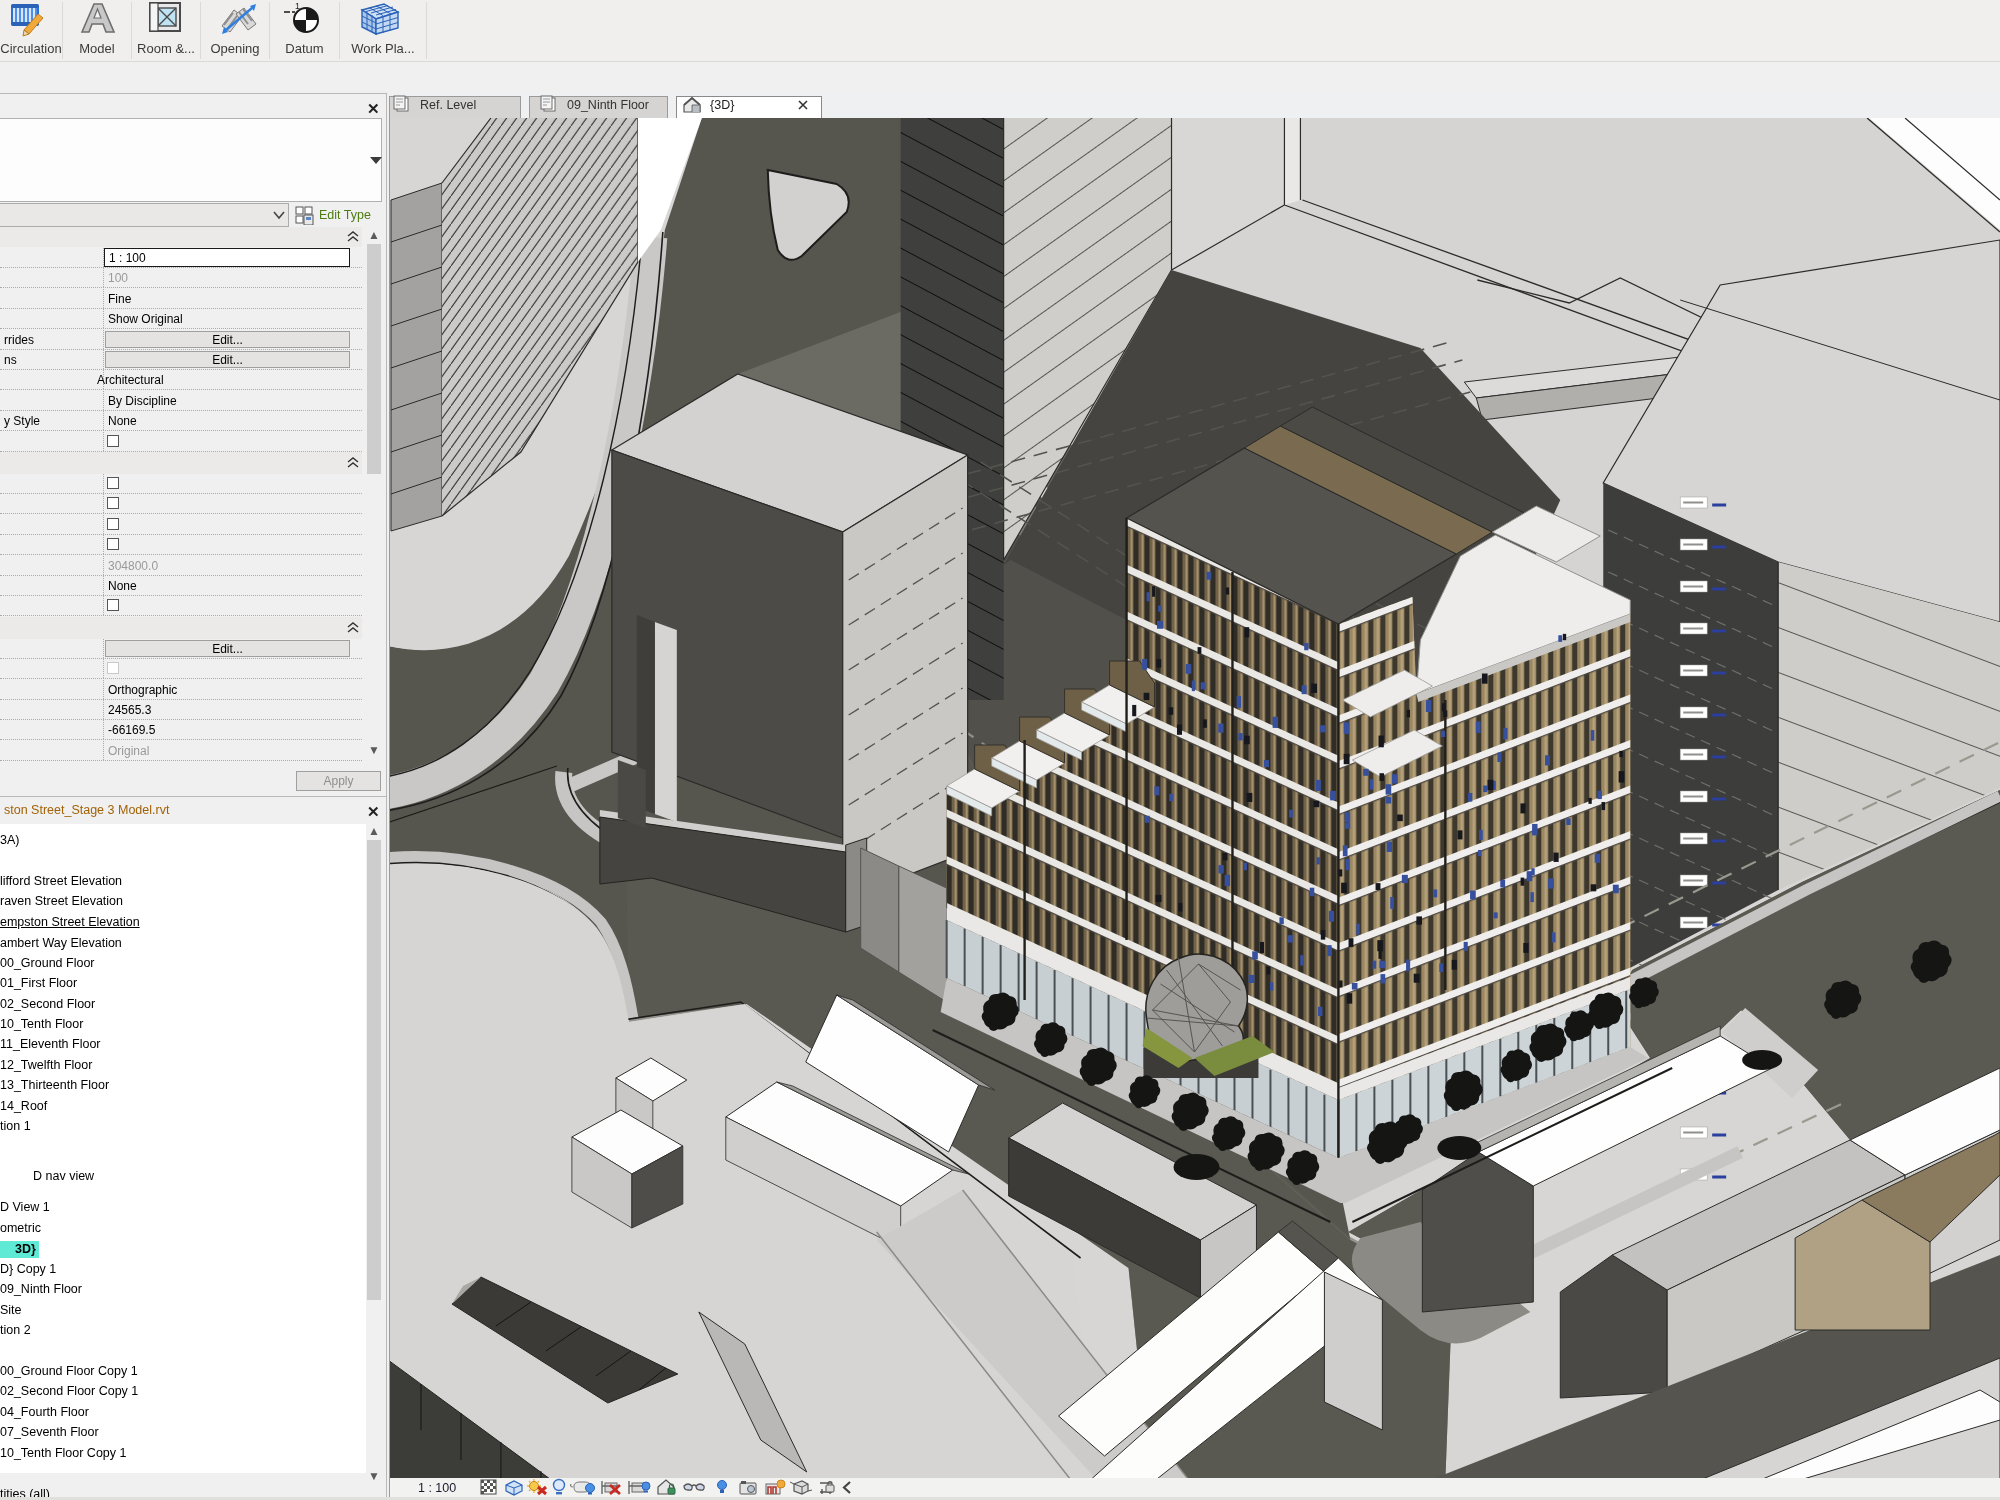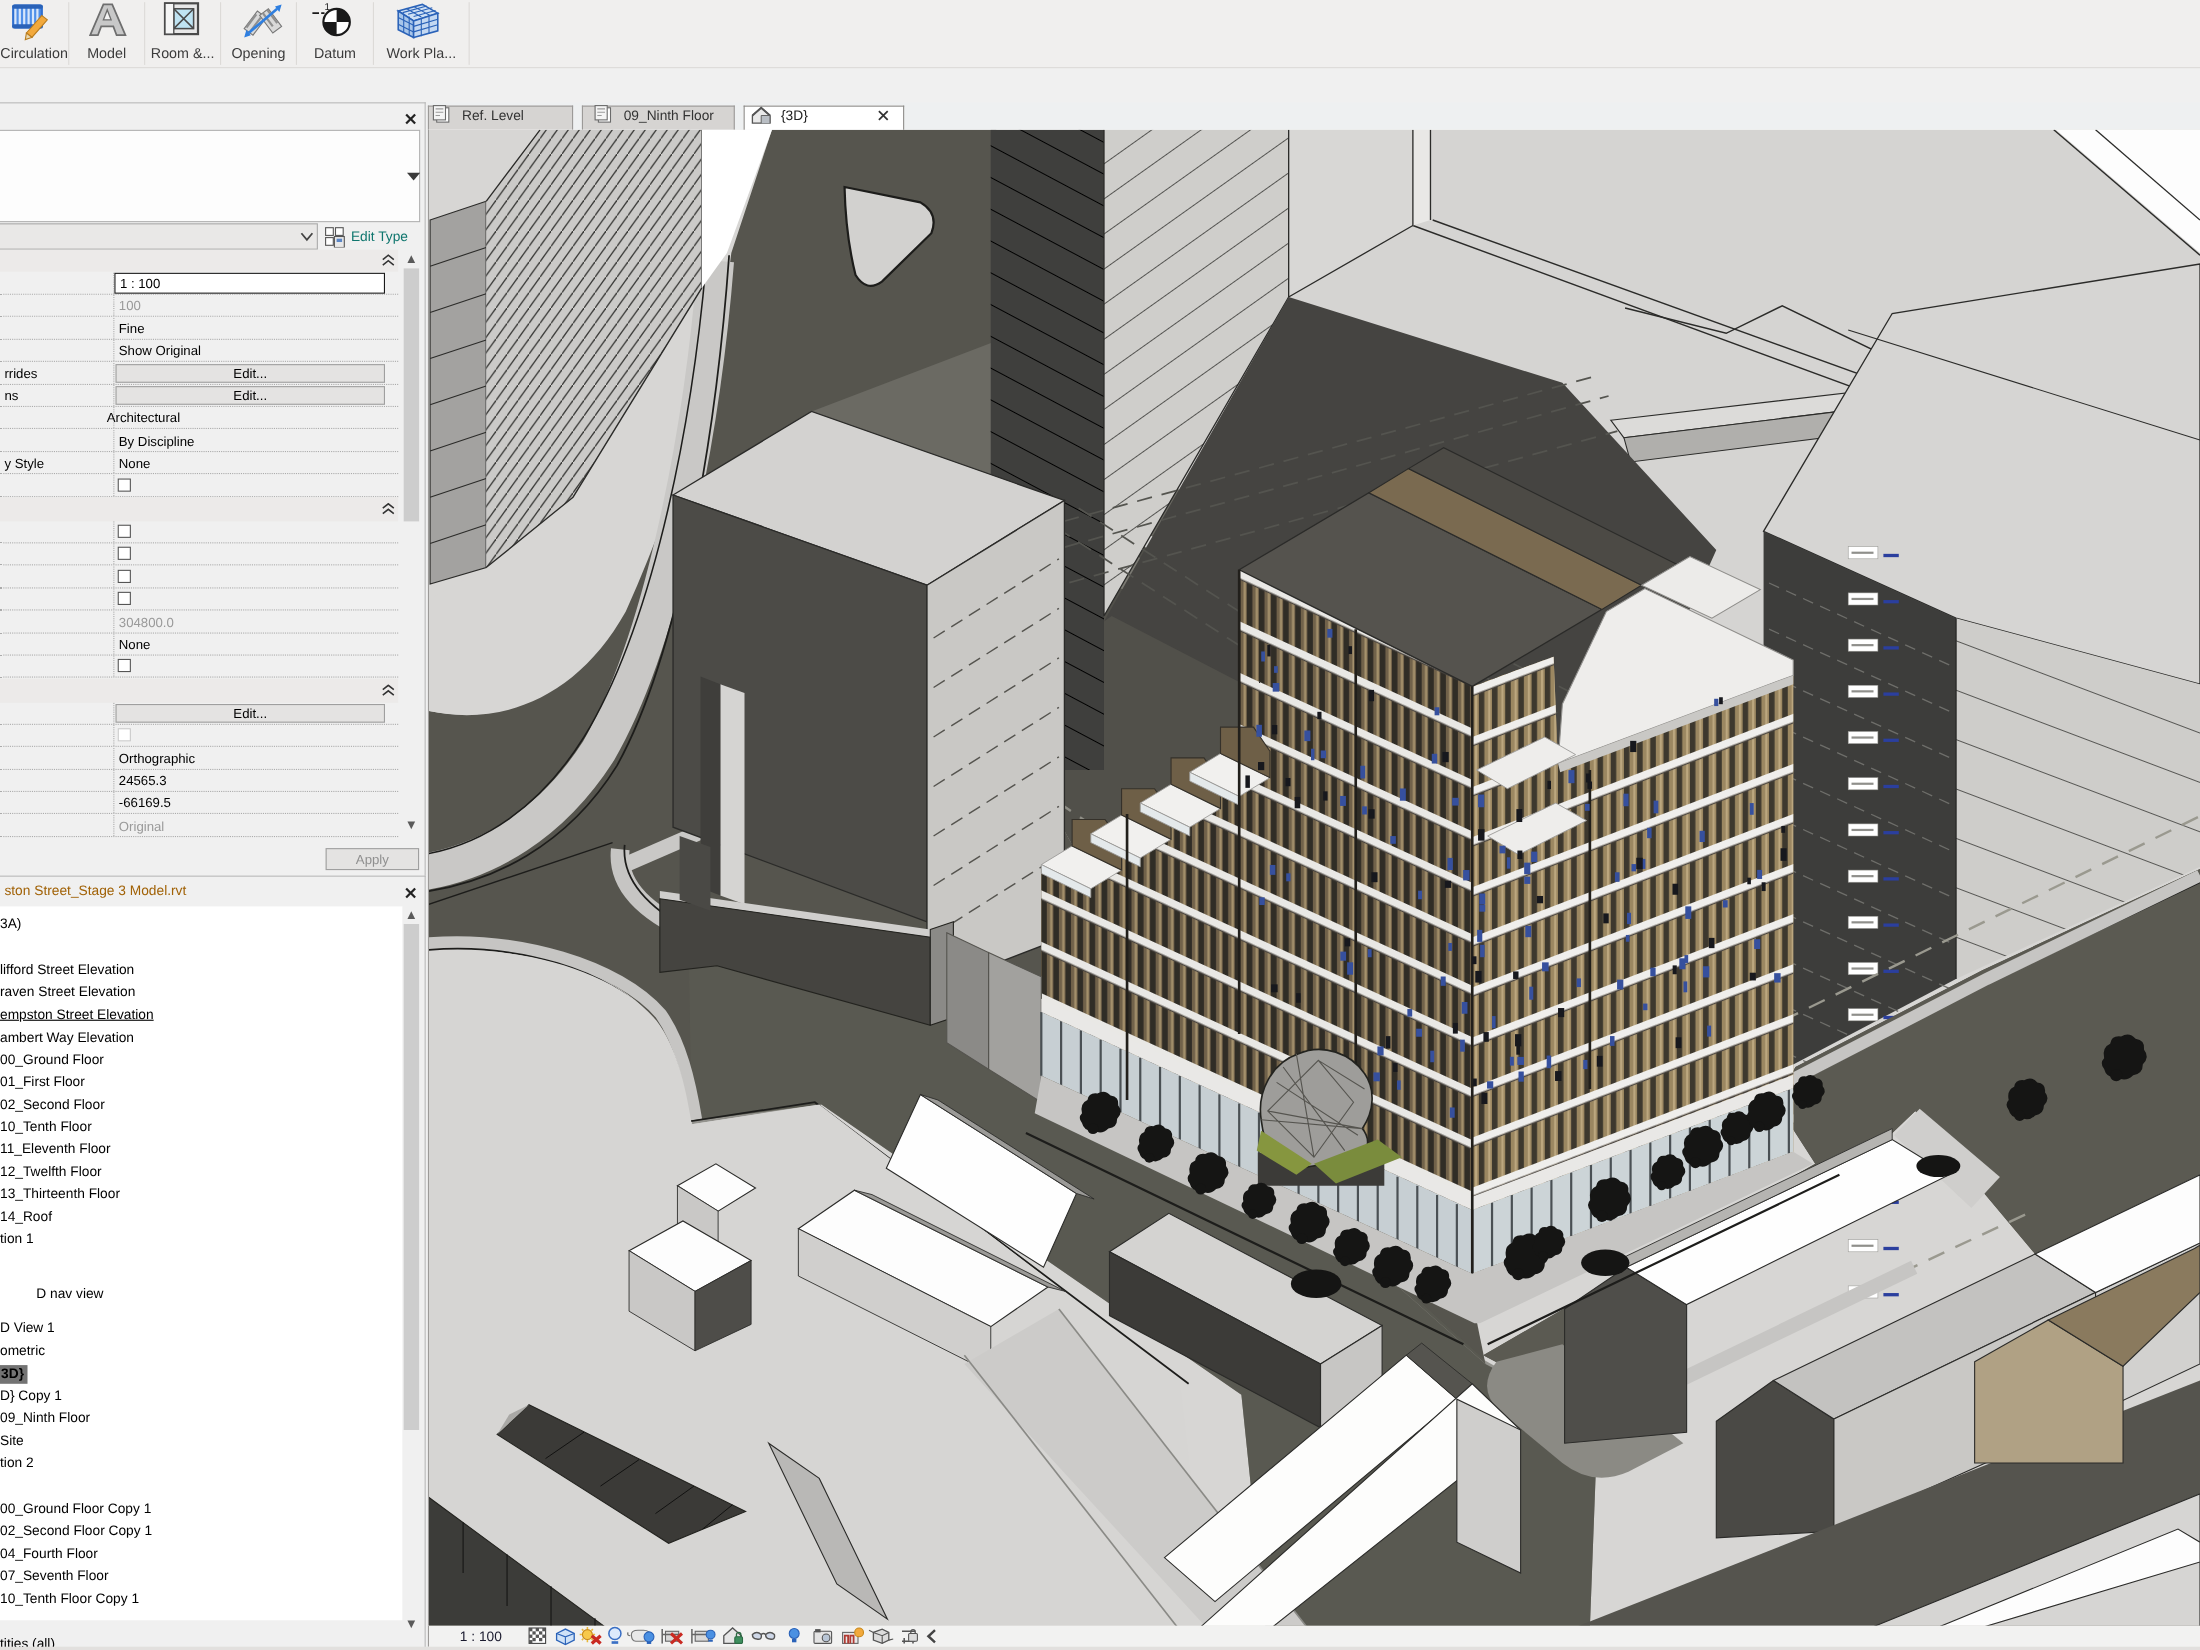--- a/index.html
+++ b/index.html
@@ -114,21 +114,21 @@
         <path d="M2 2 L7 8 L12 2" fill="none" stroke="#444" stroke-width="1.6"></path>
       </svg>
 
     <svg class="abs" style="left:295px;top:112px" width="19" height="19" viewBox="0 0 19 19">
       <rect x="1" y="1" width="7" height="7" fill="#fff" stroke="#555"></rect>
       <rect x="10" y="1" width="7" height="7" fill="#fff" stroke="#555"></rect>
       <rect x="1" y="10" width="7" height="7" fill="#fff" stroke="#555"></rect>
       <rect x="9" y="9" width="9" height="10" fill="#e8e8e8" stroke="#555"></rect>
       <rect x="11" y="11" width="5" height="3" fill="#5b86c5"></rect>
     </svg>
-    <div class="abs" style="left:319px;top:114px;font-size:12.5px;color:#0f766e;">Edit Type</div>
+    <div class="abs" style="left:319px;top:114px;font-size:12.5px;color:#4d7c0f;">Edit Type</div>
 
     <div id="pgrid" class="abs" style="left:0;top:154px;width:387px;height:510px;">
         <div class="abs" style="left:0;top:-21px;width:362px;height:20px;background:#eceae9;"></div>
         <svg class="abs" style="left:346px;top:-17px" width="14" height="12">
           <path d="M2 5 L7 1 L12 5 M2 10 L7 6 L12 10" fill="none" stroke="#333" stroke-width="1.4"></path>
         </svg>
         <div class="grid-r" style="top:0px;height:20px;">
           <span class="gl"></span>
           <span style="position:absolute;left:104px;top:0px;width:246px;height:19px;border:1px solid #1a1a1a;background:#fff;padding:2px 4px;font-size:12px;">1 : 100</span>
         </div>
@@ -256,21 +256,21 @@
         <div class="pbi" style="top:173px;">02_Second Floor</div>
         <div class="pbi" style="top:193px;">10_Tenth Floor</div>
         <div class="pbi" style="top:213px;">11_Eleventh Floor</div>
         <div class="pbi" style="top:234px;">12_Twelfth Floor</div>
         <div class="pbi" style="top:254px;">13_Thirteenth Floor</div>
         <div class="pbi" style="top:275px;">14_Roof</div>
         <div class="pbi" style="top:295px;">tion 1</div>
         <div class="pbi" style="top:345px;margin-left:33px;">D nav view</div>
         <div class="pbi" style="top:376px;">D View 1</div>
         <div class="pbi" style="top:397px;">ometric</div>
-        <div class="pbi" style="top:417px;font-weight:bold;background:#737373;padding:1px 3px 2px 1px;">3D}</div>
+        <div class="pbi" style="top:417px;font-weight:bold;background:#5eead4;padding:1px 3px 2px 15px;">3D}</div>
         <div class="pbi" style="top:438px;">D} Copy 1</div>
         <div class="pbi" style="top:458px;">09_Ninth Floor</div>
         <div class="pbi" style="top:479px;">Site</div>
         <div class="pbi" style="top:499px;">tion 2</div>
         <div class="pbi" style="top:540px;">00_Ground Floor Copy 1</div>
         <div class="pbi" style="top:560px;">02_Second Floor Copy 1</div>
         <div class="pbi" style="top:581px;">04_Fourth Floor</div>
         <div class="pbi" style="top:601px;">07_Seventh Floor</div>
         <div class="pbi" style="top:622px;">10_Tenth Floor Copy 1</div>
         <div class="pbi" style="top:663px;">tities (all)</div>

